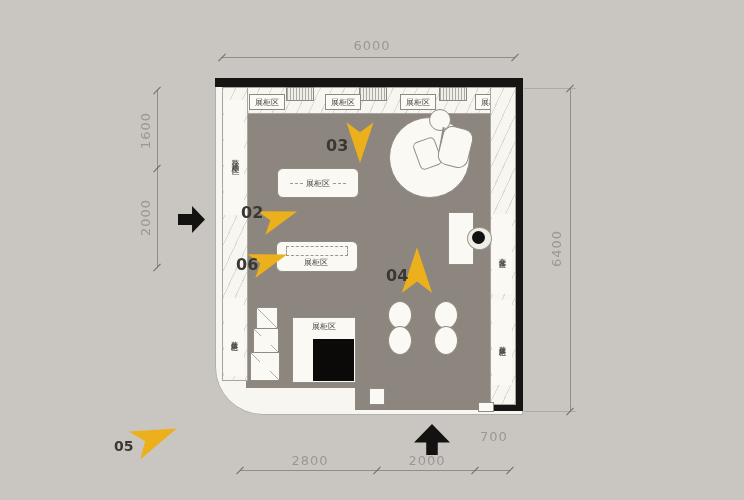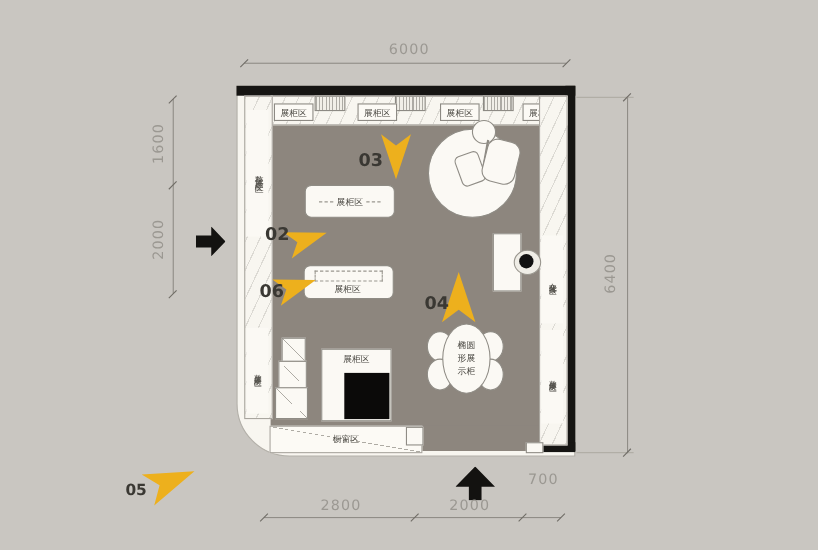--- a/index.html
+++ b/index.html
@@ -64,23 +64,20 @@
     </div>
 
   <div class="abs cab" style="left:222px;top:87px;width:24px;height:292px;"></div>
   <div class="abs vtext" style="left:224px;top:100px;width:20px;height:115px;background:#fbf9f4;">整体展柜区</div>
   <div class="abs vtext" style="left:224px;top:298px;width:20px;height:78px;background:#fbf9f4;font-size:7px;letter-spacing:1px;">整体展柜区</div>
 
   <div class="abs cab" style="left:490px;top:87px;width:24px;height:316px;"></div>
   <div class="abs vtext" style="left:492px;top:214px;width:20px;height:80px;background:#fbf9f4;font-size:7px;letter-spacing:1px;">文化背茶区</div>
   <div class="abs vtext" style="left:492px;top:300px;width:20px;height:85px;background:#fbf9f4;font-size:7px;letter-spacing:1px;">整体展柜区</div>
 
-  <div class="abs tag diagline" style="left:245px;top:387px;width:137px;height:23px;border-color:#a9a69f;">
-    <span>橱窗区</span>
-  </div>
   <div class="abs furn" style="left:369px;top:388px;width:14px;height:15px;"></div>
   <div class="abs furn" style="left:478px;top:402px;width:14px;height:8px;"></div>
 
   <div class="abs furn" style="left:277px;top:168px;width:80px;height:28px;border-radius:6px;display:flex;align-items:center;justify-content:center;gap:3px;">
     <span class="dash"></span>
     <span class="flabel">展柜区</span>
     <span class="dash"></span>
   </div>
 
   <div class="abs furn" style="left:276px;top:241px;width:80px;height:29px;border-radius:6px;">
@@ -95,25 +92,20 @@
   <div class="abs furn" style="left:440px;top:127px;width:29px;height:38px;border-radius:10px;transform:rotate(14deg);"></div>
 
   <div class="abs furn" style="left:448px;top:212px;width:24px;height:51px;"></div>
   <div class="abs round" style="left:467px;top:227px;width:23px;height:21px;background:#efede6;border:1px solid #9a978f;"></div>
   <div class="abs round" style="left:472px;top:231px;width:13px;height:13px;background:#111;"></div>
 
   <div class="abs furn round" style="left:388px;top:301px;width:22px;height:26px;"></div>
   <div class="abs furn round" style="left:388px;top:326px;width:22px;height:27px;"></div>
   <div class="abs furn round" style="left:434px;top:301px;width:22px;height:26px;"></div>
   <div class="abs furn round" style="left:434px;top:326px;width:22px;height:27px;"></div>
-  <div class="abs furn round" style="left:402px;top:294px;width:42px;height:62px;display:flex;flex-direction:column;align-items:center;justify-content:center;line-height:1.5;">
-    <span class="flabel">椭圆</span>
-    <span class="flabel">形展</span>
-    <span class="flabel">示柜</span>
-  </div>
 
   <div class="abs furn" style="left:292px;top:317px;width:62px;height:64px;">
     <div class="flabel" style="text-align:center;margin-top:3px;">展柜区</div>
     <div class="abs" style="left:20px;top:21px;width:41px;height:42px;background:#0b0a09;"></div>
   </div>
 
   <div class="abs furn diagline" style="left:256px;top:307px;width:20px;height:20px;"></div>
   <div class="abs furn diagline" style="left:253px;top:328px;width:24px;height:23px;"></div>
   <div class="abs furn diagline" style="left:250px;top:352px;width:28px;height:27px;"></div>
 

